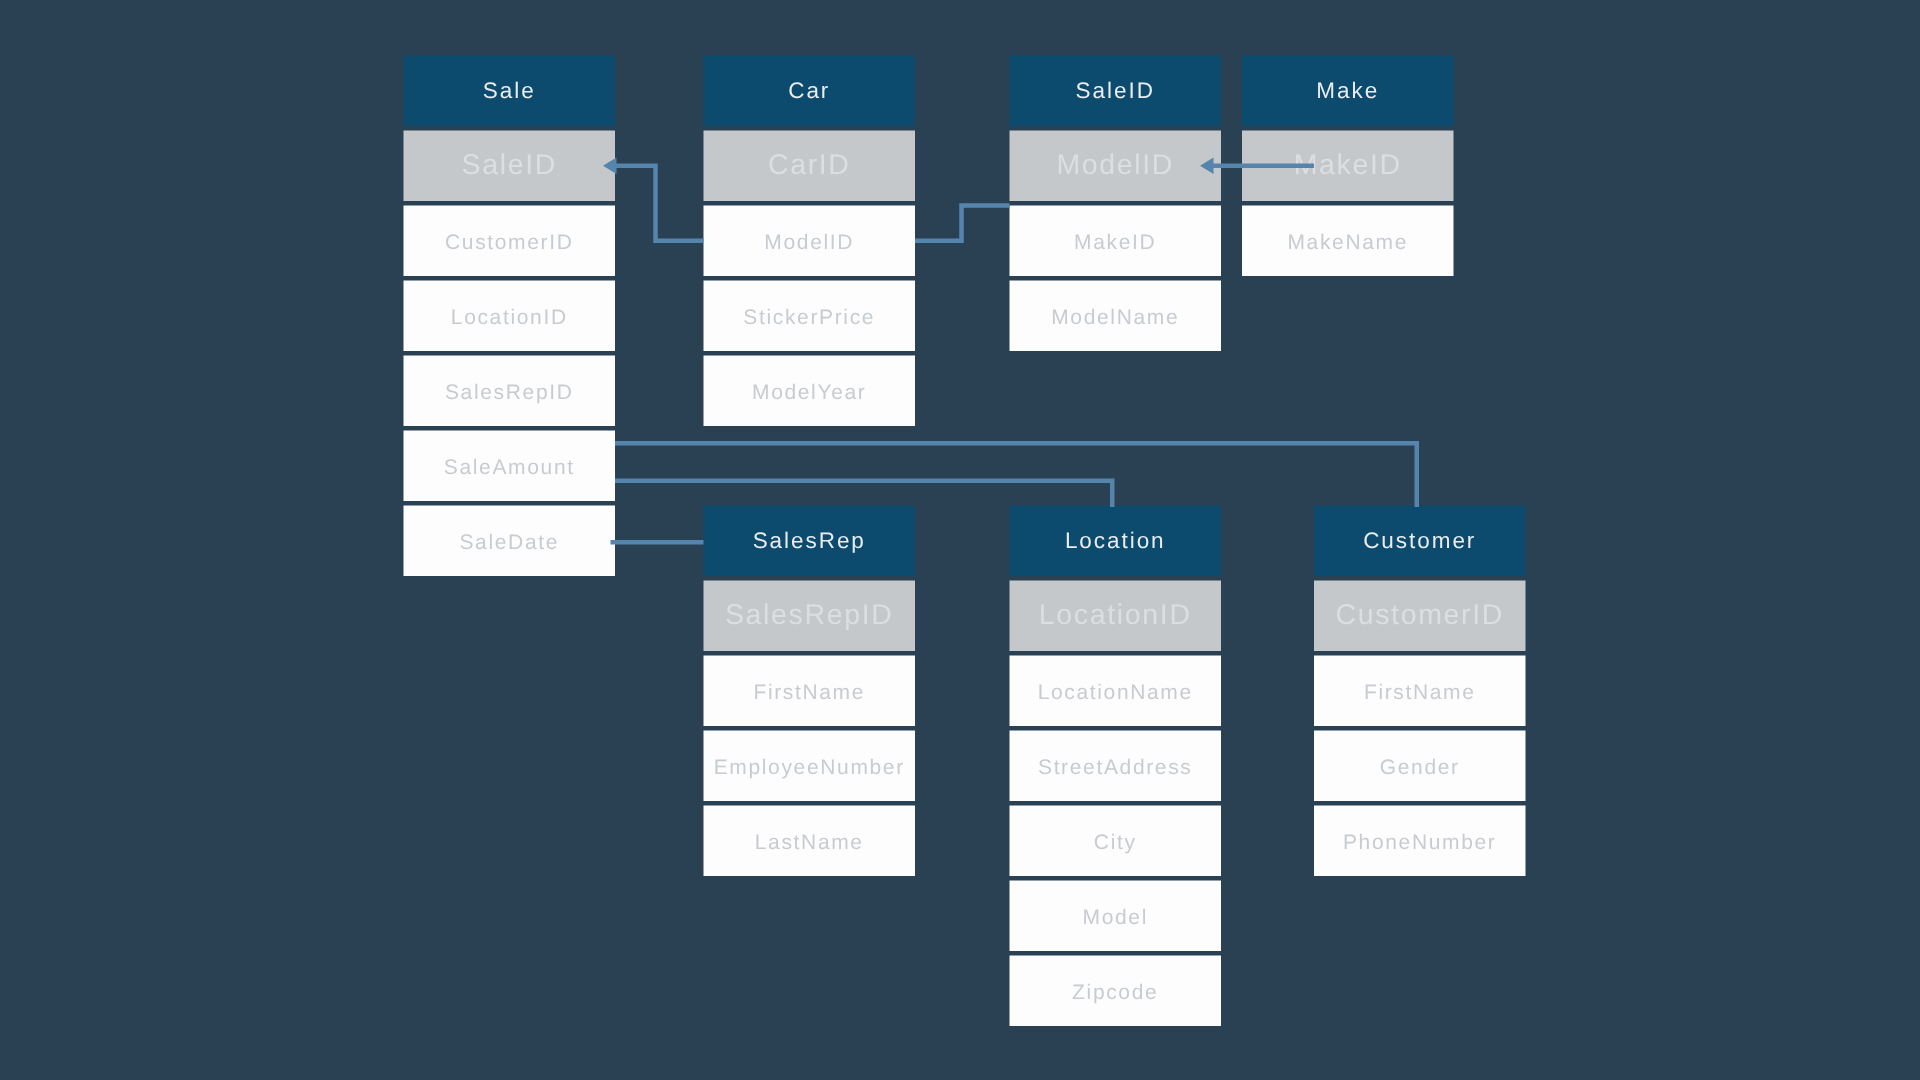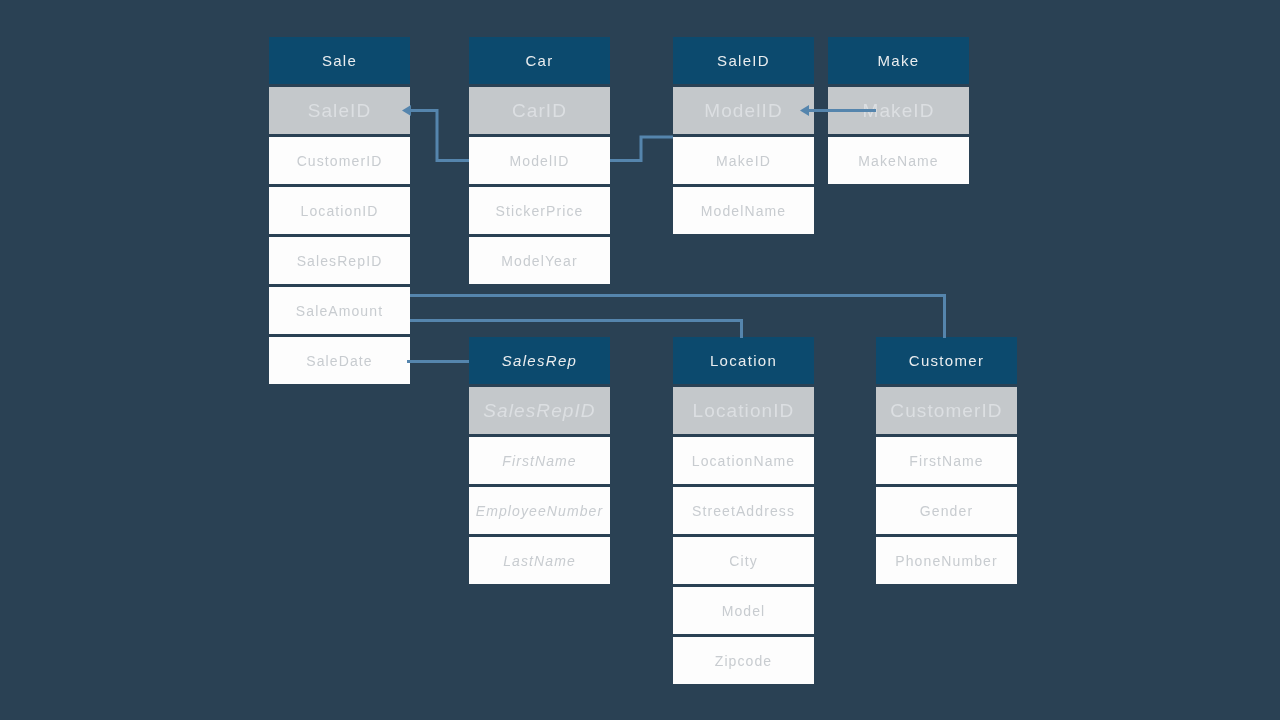--- a/index.html
+++ b/index.html
@@ -92,21 +92,21 @@
       <div class="row header">SaleID</div>
       <div class="row pk">ModelID</div>
       <div class="row field">MakeID</div>
       <div class="row field">ModelName</div>
     </div>
     <div class="er-table" style="left: 828px; top: 37px;">
       <div class="row header">Make</div>
       <div class="row pk">MakeID</div>
       <div class="row field">MakeName</div>
     </div>
-    <div class="er-table" style="left: 469px; top: 337px; font-style: italic;">
+    <div class="er-table" style="left: 469px; top: 337px;">
       <div class="row header">SalesRep</div>
       <div class="row pk">SalesRepID</div>
       <div class="row field">FirstName</div>
       <div class="row field">EmployeeNumber</div>
       <div class="row field">LastName</div>
     </div>
     <div class="er-table" style="left: 673px; top: 337px;">
       <div class="row header">Location</div>
       <div class="row pk">LocationID</div>
       <div class="row field">LocationName</div>

